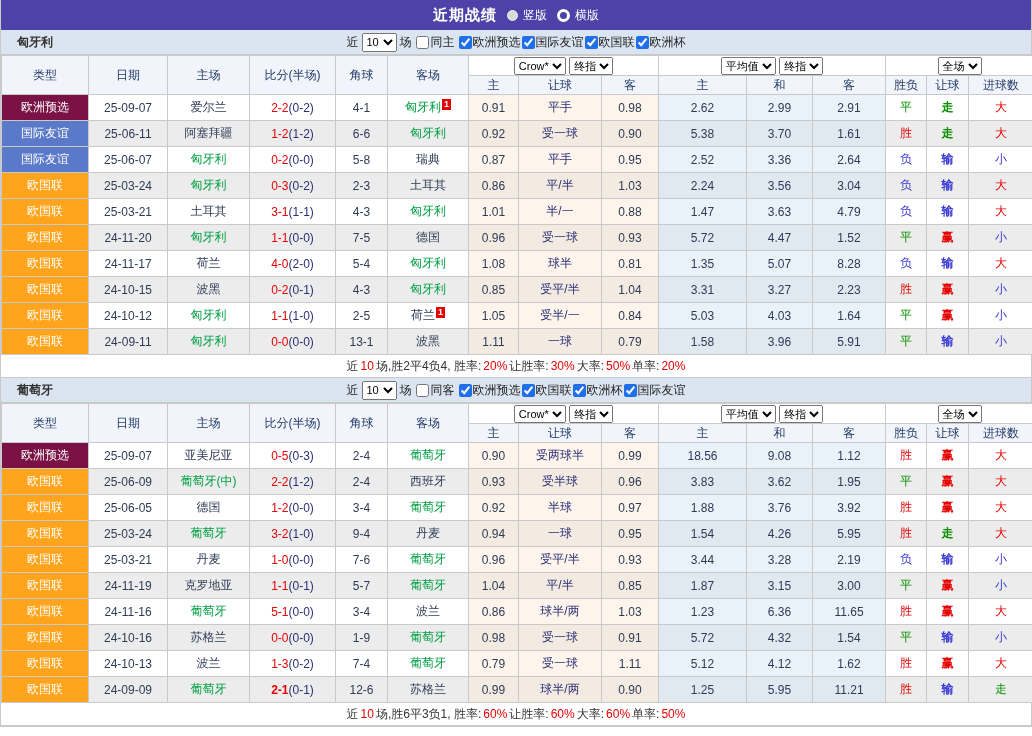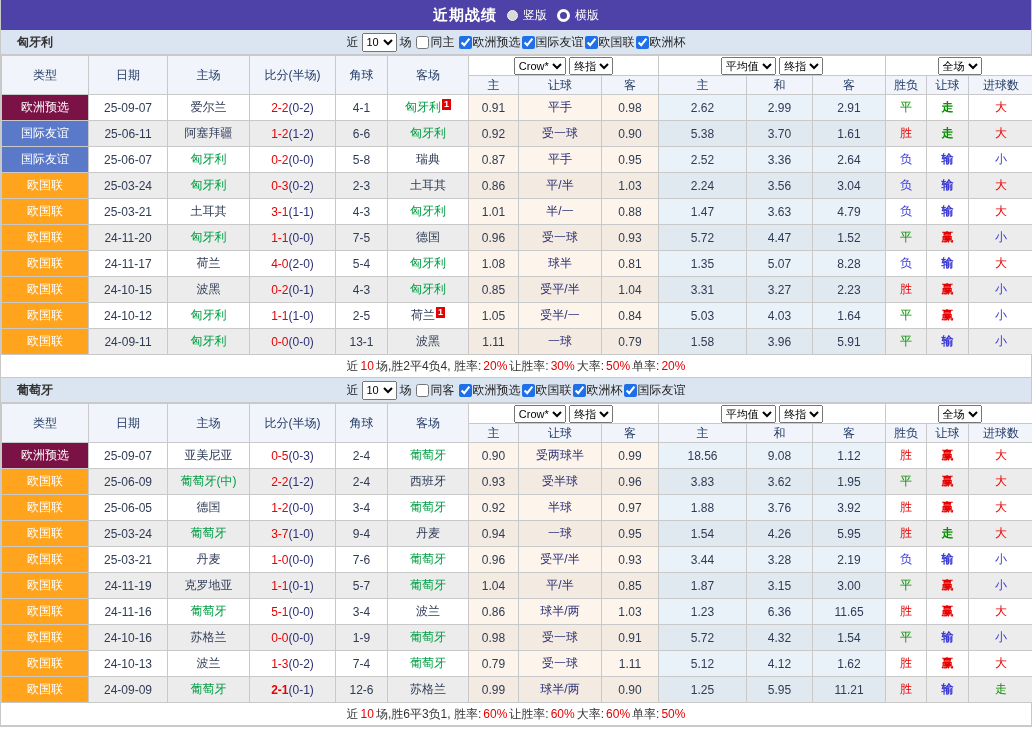--- a/index.html
+++ b/index.html
@@ -461,21 +461,21 @@
           <td class="c2">3.76</td>
           <td class="c2">3.92</td>
           <td style="color: rgb(230, 0, 0);">胜</td>
           <td class="res-mid" style="color: rgb(230, 0, 0);">赢</td>
           <td style="color: rgb(230, 0, 0);">大</td>
         </tr>
         <tr>
           <td class="c-type" style="background: rgb(255, 164, 28);">欧国联</td>
           <td>25-03-24</td>
           <td><span style="color: rgb(0, 160, 68);">葡萄牙</span></td>
-          <td><span class="ft" style="color: rgb(230, 0, 0);">3-7</span><span class="ht" style="color: rgb(43, 47, 119);">(1-0)</span></td>
+          <td><span class="ft" style="color: rgb(230, 0, 0);">3-2</span><span class="ht" style="color: rgb(43, 47, 119);">(1-0)</span></td>
           <td>9-4</td>
           <td><span>丹麦</span></td>
           <td class="c1">0.94</td>
           <td class="c1" style="color: rgb(43, 47, 119);">一球</td>
           <td class="c1">0.95</td>
           <td class="c2">1.54</td>
           <td class="c2">4.26</td>
           <td class="c2">5.95</td>
           <td style="color: rgb(230, 0, 0);">胜</td>
           <td class="res-mid" style="color: rgb(8, 144, 0);">走</td>

